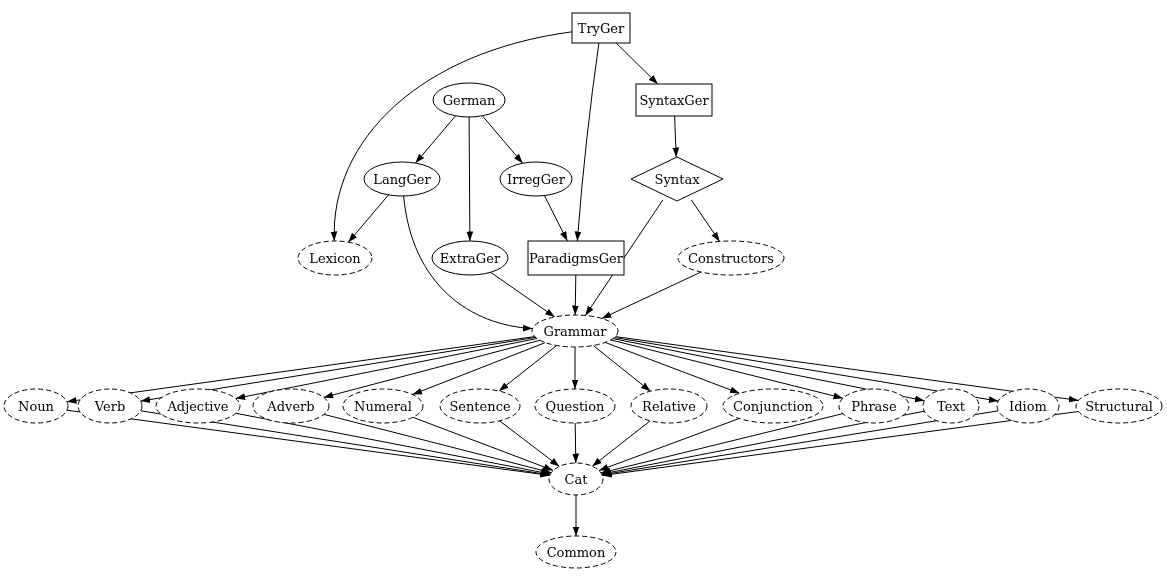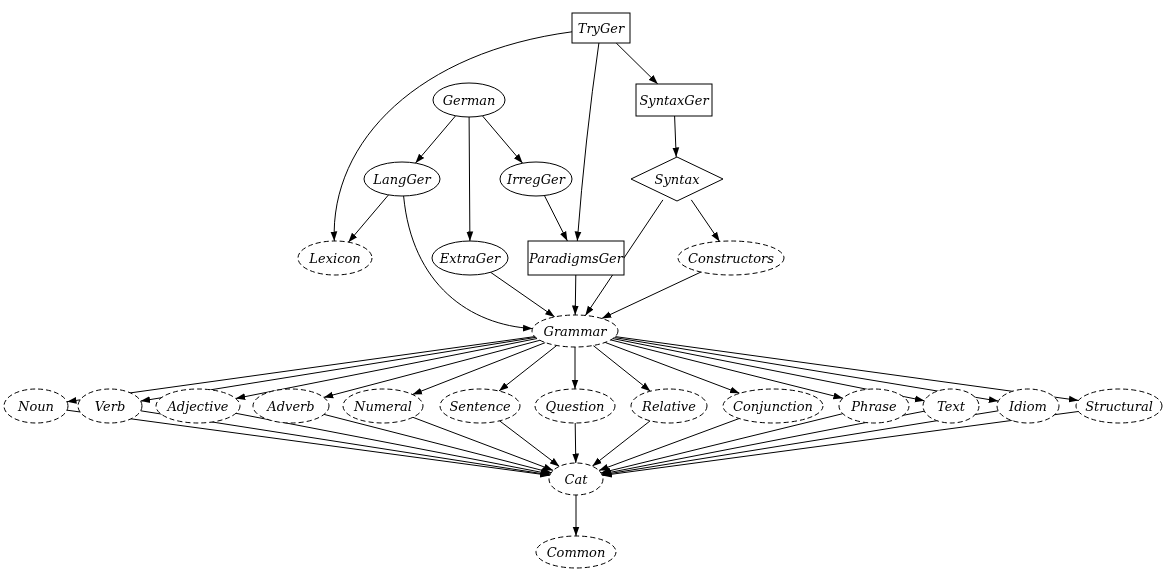--- a/index.html
+++ b/index.html
@@ -6,21 +6,20 @@
   html, body {
     margin: 0;
     padding: 0;
     background: #ffffff;
   }
   .canvas-wrap {
     width: 1167px;
     height: 578px;
     background: #ffffff;
     overflow: hidden;
-    font-style: italic;
   }
   .edge {
     fill: none;
     stroke: #000000;
     stroke-width: 1;
   }
   .node-shape {
     fill: #ffffff;
     stroke: #000000;
     stroke-width: 1;

